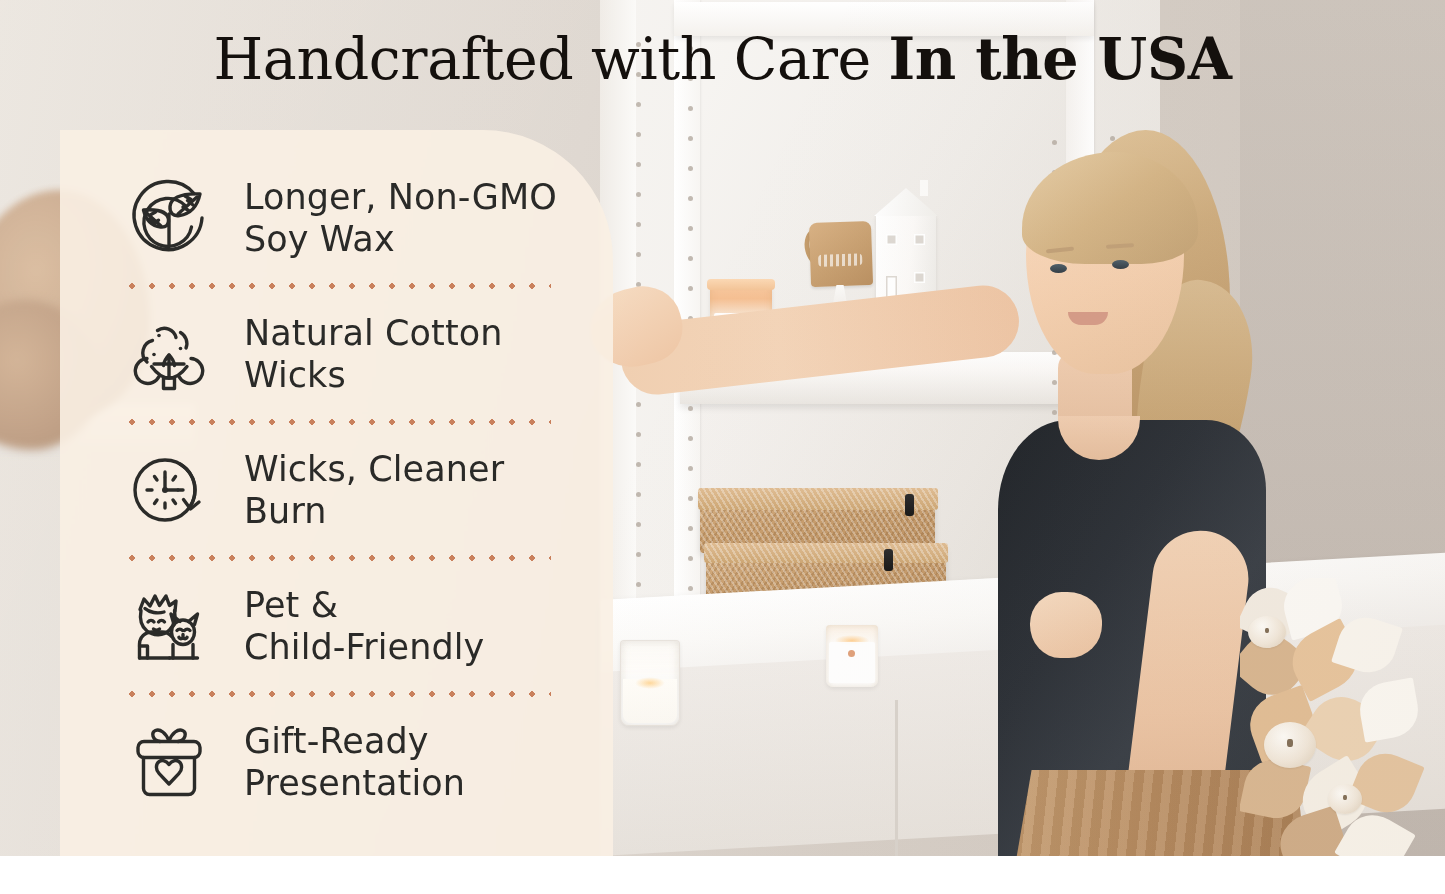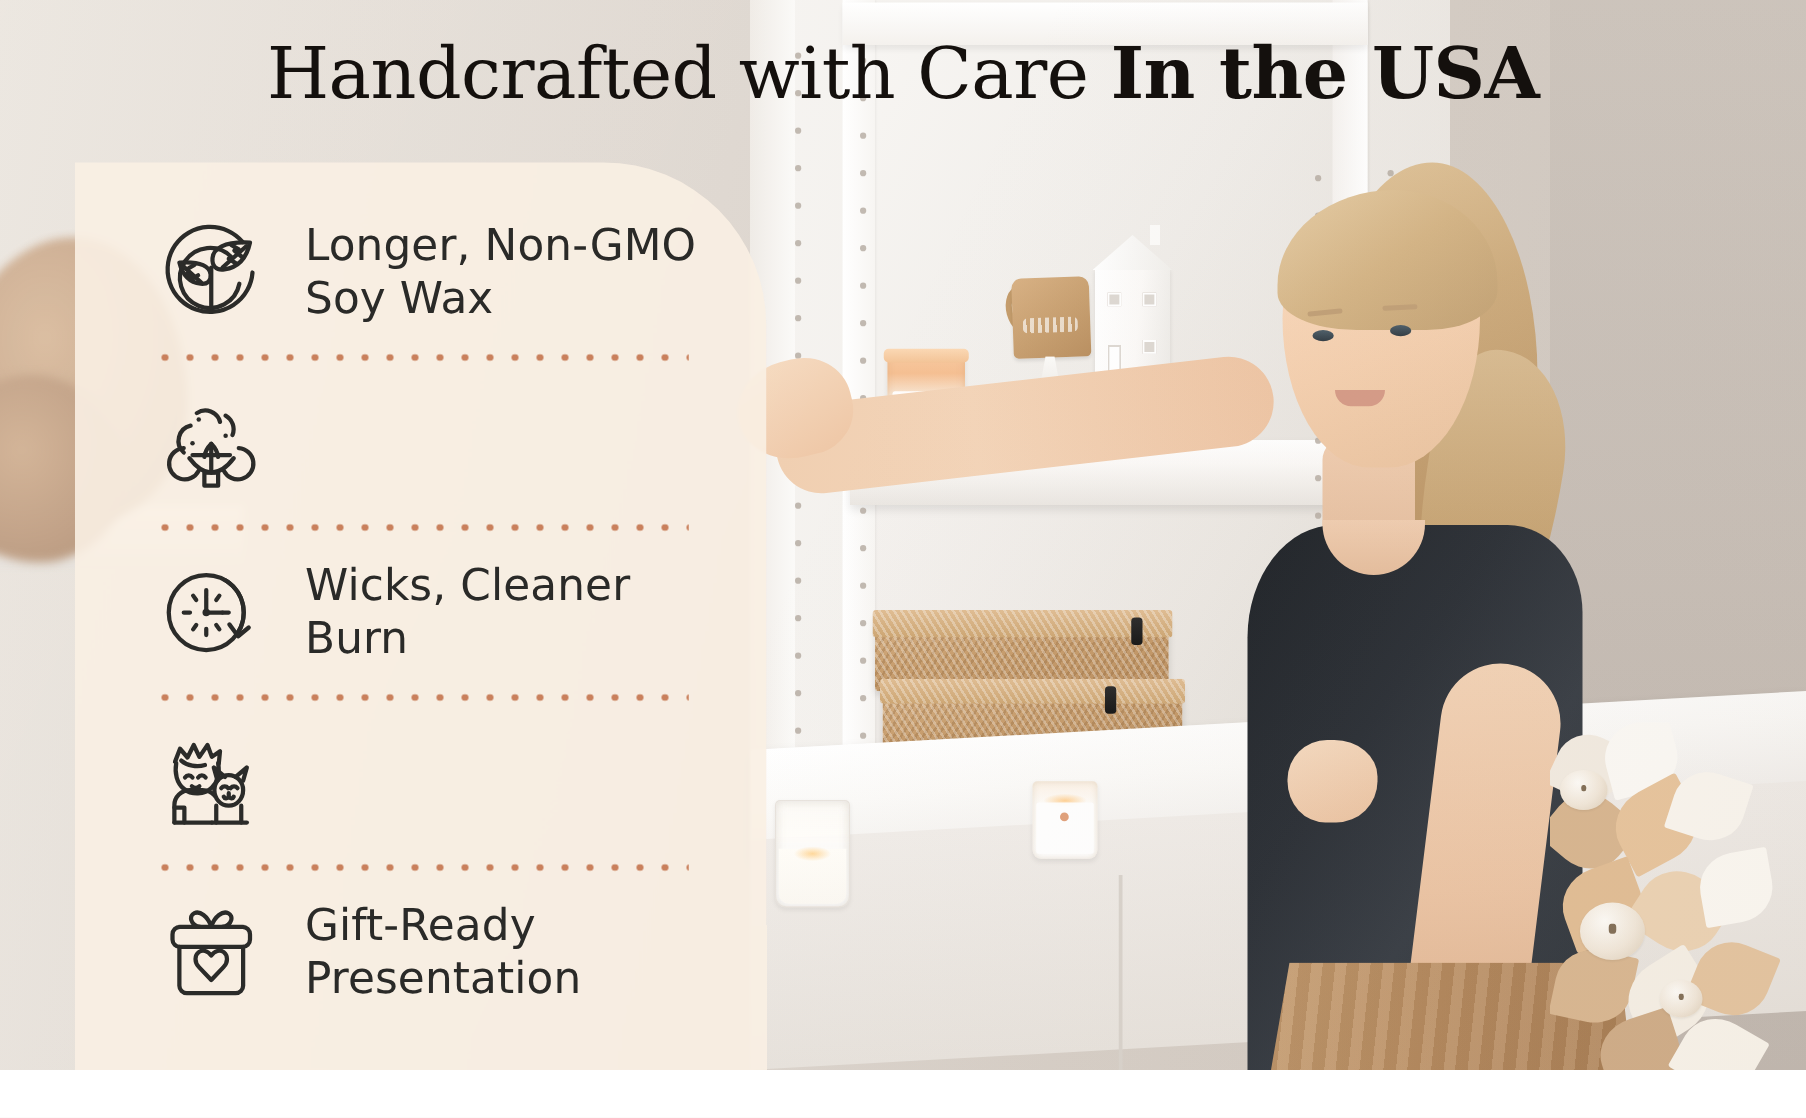--- a/index.html
+++ b/index.html
@@ -665,20 +665,22 @@
             <path d="M31 56h30"></path>
             <path d="M28.5 58.5c6 8 12 11.5 17.5 11.5S58 66.5 64 58.5"></path>
             <path d="M46 70V47c-3 3-5 6.5-5.5 10.5"></path>
             <path d="M46 47c3 3 5 6.5 5.5 10.5"></path>
             <path d="M40.5 70h11v10.5h-11z"></path>
             <circle cx="36" cy="27.5" r="1.8" fill="#2B2B29" stroke="none"></circle>
             <circle cx="57.5" cy="40.5" r="1.8" fill="#2B2B29" stroke="none"></circle>
             <circle cx="31" cy="46.5" r="1.8" fill="#2B2B29" stroke="none"></circle>
           </svg>
         </div>
+        <div class="feature-label">Natural Cotton
+Wicks</div>
       </div>
       <div class="divider"></div>
 
       <div class="feature">
         <div class="feature-icon">
           <svg width="92" height="92" viewBox="0 0 92 92" fill="none" stroke="#2B2B29" stroke-width="3.4" stroke-linecap="round" stroke-linejoin="round">
             <circle cx="42" cy="46" r="30"></circle>
             <path d="M57 20A30 30 0 0 1 72 46c0 6-1.8 11.6-4.8 16.3"></path>
             <path d="M60.5 55.5 67.5 65 76 58"></path>
             <path d="M42 28v5M42 59v5M24 46h5M55 46h5"></path>
@@ -705,20 +707,22 @@
             <path d="M16.5 78h30"></path>
             <path d="M51 44.5 48 34l9 7.5"></path>
             <path d="M71.5 44.5 74.5 34l-9 7.5"></path>
             <path d="M48.5 52c0-7 5.5-12 11.5-12s11.5 5 11.5 12-5 12.5-11.5 12.5S48.5 59 48.5 52Z"></path>
             <path d="M54 50.5c1.5-1.8 4-1.8 5.5 0M61.5 50.5c1.5-1.8 4-1.8 5.5 0"></path>
             <path d="M60 54.5v3M60 57.5c-1.3 1.8-3.3 1.6-4-.2M60 57.5c1.3 1.8 3.3 1.6 4-.2"></path>
             <path d="M50 64.5V78M70 64.5V78"></path>
             <path d="M46.5 78h28"></path>
           </svg>
         </div>
+        <div class="feature-label">Pet &amp;
+Child-Friendly</div>
       </div>
       <div class="divider"></div>
 
       <div class="feature">
         <div class="feature-icon">
           <svg width="92" height="92" viewBox="0 0 92 92" fill="none" stroke="#2B2B29" stroke-width="3.4" stroke-linecap="round" stroke-linejoin="round">
             <path d="M46 25c-3-8-9-12.5-13.5-10.5C28 16.5 29 24 37 25.5"></path>
             <path d="M46 25c3-8 9-12.5 13.5-10.5C64 16.5 63 24 55 25.5"></path>
             <rect x="15" y="25.5" width="62" height="16" rx="6"></rect>
             <path d="M20.5 41.5v31a6 6 0 0 0 6 6h39a6 6 0 0 0 6-6v-31"></path>

